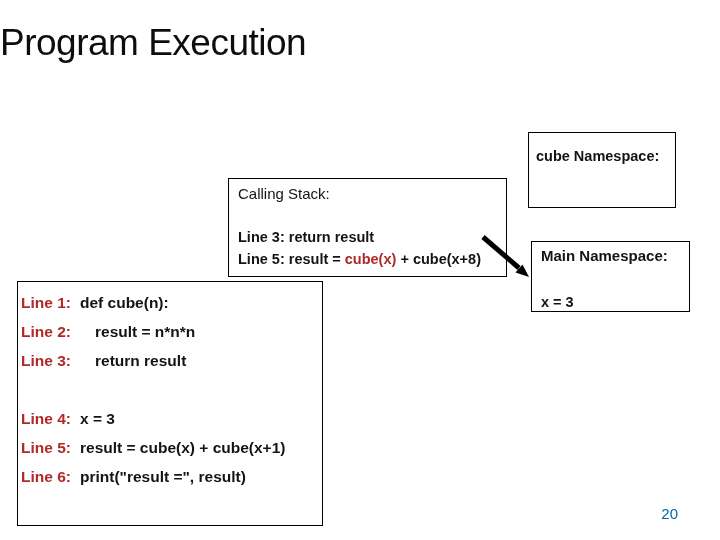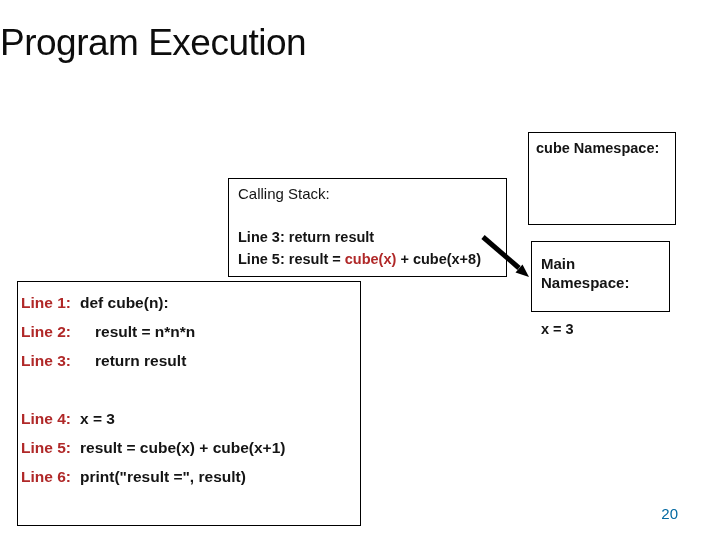--- a/index.html
+++ b/index.html
@@ -9,33 +9,33 @@
   }
   .title {
     position:absolute; left:0; right:0; top:22px; text-align:left;
     font-size:37px; font-weight:400; letter-spacing:-0.5px; color:#0d0d0d;
   }
   .box {
     position:absolute; box-sizing:border-box; border:1.5px solid #000;
     background:#fff;
   }
   
-  .cube-ns { left:528px; top:132px; width:148px; height:93px; padding:6px 7px; }
+  .cube-ns { left:528px; top:132px; width:148px; height:76px; padding:14px 7px; }
   .cube-ns .heading { font-size:14.5px; font-weight:600; line-height:19px; }
   .cube-ns .entries { margin-top:26px; font-size:14.5px; font-weight:600; line-height:19px; }
   
   .calling-stack { left:228px; top:178px; width:279px; height:99px; padding:6px 9px; }
   .calling-stack .heading { font-size:15px; font-weight:400; line-height:18px; }
   .stack-lines { margin-top:23px; font-size:14.5px; font-weight:600; line-height:22px; white-space:nowrap; }
   
-  .main-ns { left:531px; top:241px; width:139px; height:71px; padding:12px 9px; }
+  .main-ns { left:531px; top:241px; width:159px; height:71px; padding:4px 9px; }
   .main-ns .heading { font-size:15px; font-weight:600; line-height:19px; }
   .main-ns .entries { margin-top:28px; font-size:14.5px; font-weight:600; line-height:19px; }
   
-  .code-box { left:17px; top:281px; width:344px; height:245px; padding:6px 4px 0 3px; }
+  .code-box { left:17px; top:281px; width:306px; height:245px; padding:6px 4px 0 3px; }
   .crow { min-height:29px; line-height:29px; font-size:15.5px; white-space:nowrap; }
   .clabel { display:inline-block; width:59px; font-weight:600; color:var(--red); }
   .ccode  { font-weight:600; color:#141414; }
   .crow.indent .ccode { padding-left:15px; }
   .red { color:var(--red); }
   .arrow-svg { position:absolute; left:470px; top:225px; width:75px; height:60px; overflow:visible; }
   .page-number {
     position:absolute; left:652px; top:505px; width:26px; text-align:right;
     font-size:15px; color:#0369a1;
   }

